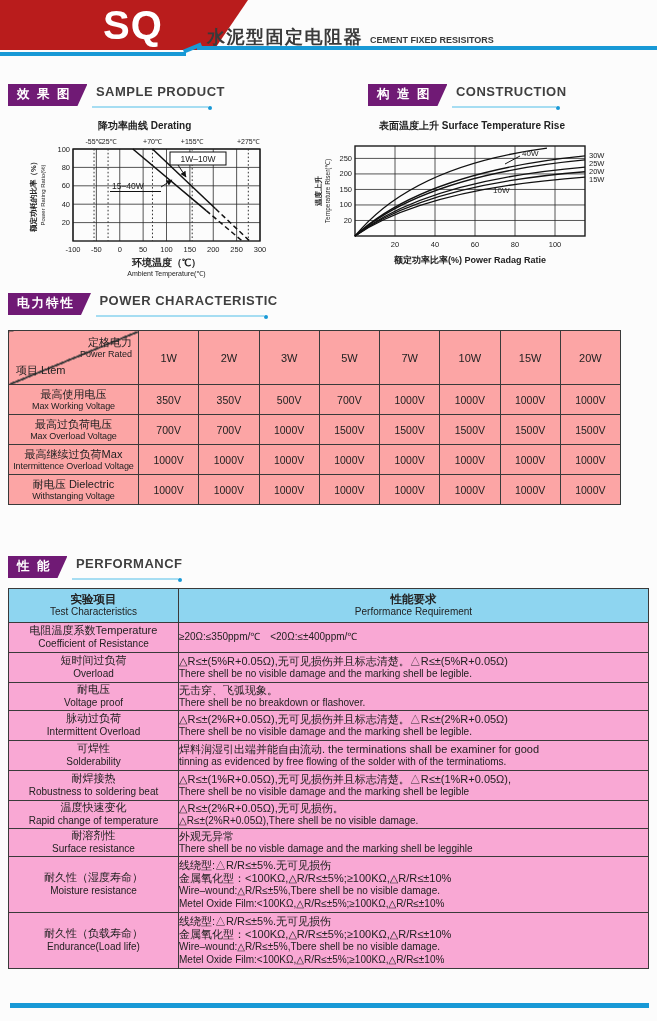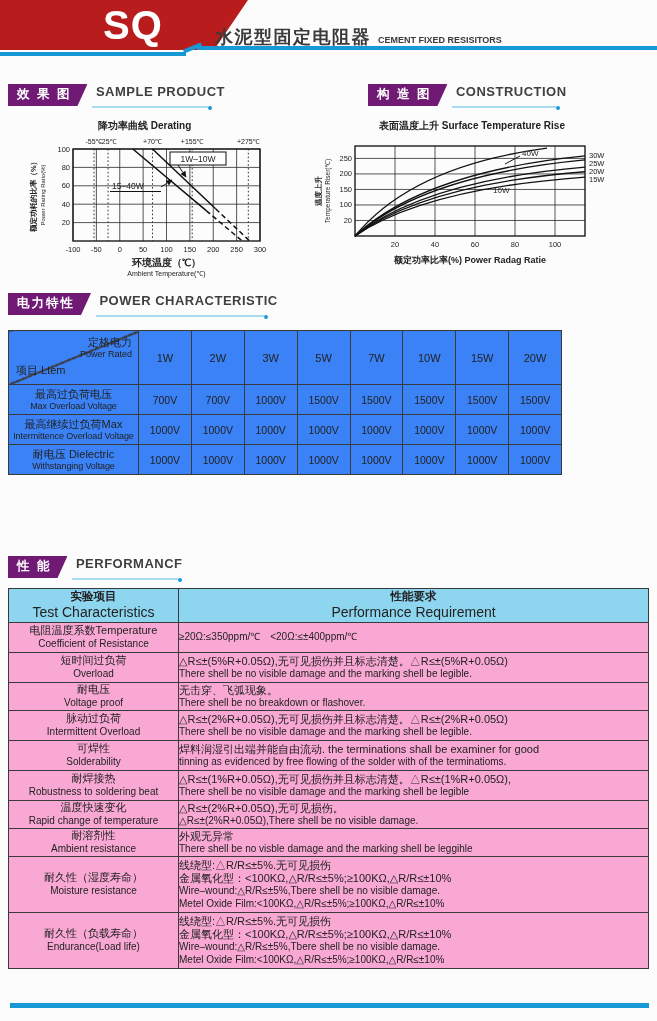--- a/index.html
+++ b/index.html
@@ -3,41 +3,41 @@
 <meta charset="utf-8">
 <style>
   html,body{margin:0;padding:0;}
   body{width:657px;height:1021px;position:relative;background:#fcfcfc;
        font-family:"Liberation Sans",sans-serif;color:#222;overflow:hidden;}
 
   
   .banner-blue{position:absolute;left:0;top:0;width:248px;height:50px;background:#b91c1c;
                clip-path:polygon(0 0,100% 0,calc(100% - 34px) 100%,0 100%);}
   .brand{position:absolute;left:103px;top:3px;color:#fff;font-size:40px;font-weight:bold;letter-spacing:1px;}
-  .banner-title{position:absolute;left:215px;top:25px;white-space:nowrap;}
+  .banner-title{position:absolute;left:207px;top:25px;white-space:nowrap;}
   .t-zh{font-size:18px;font-weight:bold;color:#3a3a3a;letter-spacing:1.5px;}
   .t-en{font-size:9px;font-weight:bold;color:#3a3a3a;margin-left:7px;}
   .underbar-left{position:absolute;left:0;top:52px;width:186px;height:4px;background:#1899d6;}
   .underbar-join{position:absolute;left:183px;top:46px;width:19px;height:4px;background:#1899d6;transform:rotate(-22deg);}
   .underbar-right{position:absolute;left:197px;top:46px;width:460px;height:3.5px;background:#1899d6;}
 
   
   .sec{position:absolute;height:22px;white-space:nowrap;}
   .sec-box{display:inline-block;background:#701a75;color:#fff;font-weight:bold;font-size:12.5px;
            padding:2px 16px 3px 9px;letter-spacing:2px;
            clip-path:polygon(0 0,100% 0,calc(100% - 10px) 100%,0 100%);}
   .sec-en{font-size:13px;font-weight:bold;color:#3f3f3f;margin-left:4px;letter-spacing:.5px;vertical-align:2px;}
   .sec-line{position:absolute;height:2px;background:#a6ddf2;bottom:-2px;}
   .sec-dot{position:absolute;width:4px;height:4px;border-radius:50%;background:#1899d6;bottom:-4px;}
 
   
   .figure{position:absolute;}
 
   
-  .ptable{position:absolute;left:8px;top:330px;width:554px;border-collapse:collapse;table-layout:fixed;background:#3b82f6;}
+  .ptable{position:absolute;left:8px;top:330px;width:613px;border-collapse:collapse;table-layout:fixed;background:#fca5a5;}
   .ptable th,.ptable td{border:1.5px solid #3a3a3a;padding:0;}
   .ptable thead tr{height:54px;}
   .ptable tbody tr{height:30px;}
   .pcol{font-size:11px;font-weight:normal;color:#222;text-align:center;}
   .diag{position:relative;
         background:linear-gradient(to bottom right,transparent calc(50% - 1px),#3a3a3a calc(50% - 1px),#3a3a3a calc(50% + 1px),transparent calc(50% + 1px));}
   .diag-top{position:absolute;top:5px;right:6px;text-align:right;line-height:1.15;font-weight:normal;}
   .diag-top .zh{font-size:11px;}
   .diag-top .en{font-size:9px;}
   .diag-bot{position:absolute;left:7px;bottom:6px;font-size:11px;font-weight:normal;}
@@ -45,21 +45,21 @@
   .lab-zh{font-size:11px;color:#222;}
   .lab-en{font-size:9px;color:#222;letter-spacing:-.1px;}
   .pval{text-align:center;font-size:10.5px;color:#222;}
 
   
   .perf{position:absolute;left:8px;top:588px;width:641px;border-collapse:collapse;table-layout:fixed;background:#f9a8d4;}
   .perf th,.perf td{border:1.5px solid #3a3a3a;padding:0;}
   .perf thead tr{height:34px;}
   .perf thead th{background:#8ed5f0;text-align:center;line-height:1.2;}
   .perf thead .zh{font-size:11.5px;font-weight:bold;}
-  .perf thead .en{font-size:14px;font-weight:normal;}
+  .perf thead .en{font-size:10px;font-weight:normal;}
   .plab{text-align:center;line-height:1.25;font-weight:normal;}
   .plab .lab-en{font-size:10px;letter-spacing:0;}
   .preq{padding:2px 10px;vertical-align:middle;text-align:left;}
   .req-zh{font-size:11px;color:#222;line-height:13px;}
   .req-en{font-size:10px;color:#222;line-height:12.5px;}
 
   .footer-bar{position:absolute;left:10px;top:1003px;width:639px;height:5px;background:#1899d6;}
 </style>
 </head>
 <body>
@@ -228,20 +228,34 @@
         <th class="pcol">5W</th>
         <th class="pcol">7W</th>
         <th class="pcol">10W</th>
         <th class="pcol">15W</th>
         <th class="pcol">20W</th>
       </tr>
     </thead>
     <tbody>
       <tr>
         <th class="plabel">
+          <div class="lab-zh">最高使用电压</div>
+          <div class="lab-en">Max Working Voltage</div>
+        </th>
+        <td class="pval">350V</td>
+        <td class="pval">350V</td>
+        <td class="pval">500V</td>
+        <td class="pval">700V</td>
+        <td class="pval">1000V</td>
+        <td class="pval">1000V</td>
+        <td class="pval">1000V</td>
+        <td class="pval">1000V</td>
+      </tr>
+      <tr>
+        <th class="plabel">
           <div class="lab-zh">最高过负荷电压</div>
           <div class="lab-en">Max Overload Voltage</div>
         </th>
         <td class="pval">700V</td>
         <td class="pval">700V</td>
         <td class="pval">1000V</td>
         <td class="pval">1500V</td>
         <td class="pval">1500V</td>
         <td class="pval">1500V</td>
         <td class="pval">1500V</td>
@@ -360,21 +374,21 @@
           <div class="lab-en">Rapid change of temperature</div>
         </th>
         <td class="preq">
           <div class="req-zh">△R≤±(2%R+0.05Ω),无可见损伤。</div>
           <div class="req-en">△R≤±(2%R+0.05Ω),There shell be no visible damage.</div>
         </td>
       </tr>
       <tr style="height: 28px;">
         <th class="plab">
           <div class="lab-zh">耐溶剂性</div>
-          <div class="lab-en">Ambient resistance</div>
+          <div class="lab-en">Surface resistance</div>
         </th>
         <td class="preq">
           <div class="req-zh">外观无异常</div>
           <div class="req-en">There shell be no visble damage and the marking shell be leggihle</div>
         </td>
       </tr>
       <tr style="height: 56px;">
         <th class="plab">
           <div class="lab-zh">耐久性（湿度寿命）</div>
           <div class="lab-en">Moisture resistance</div>

